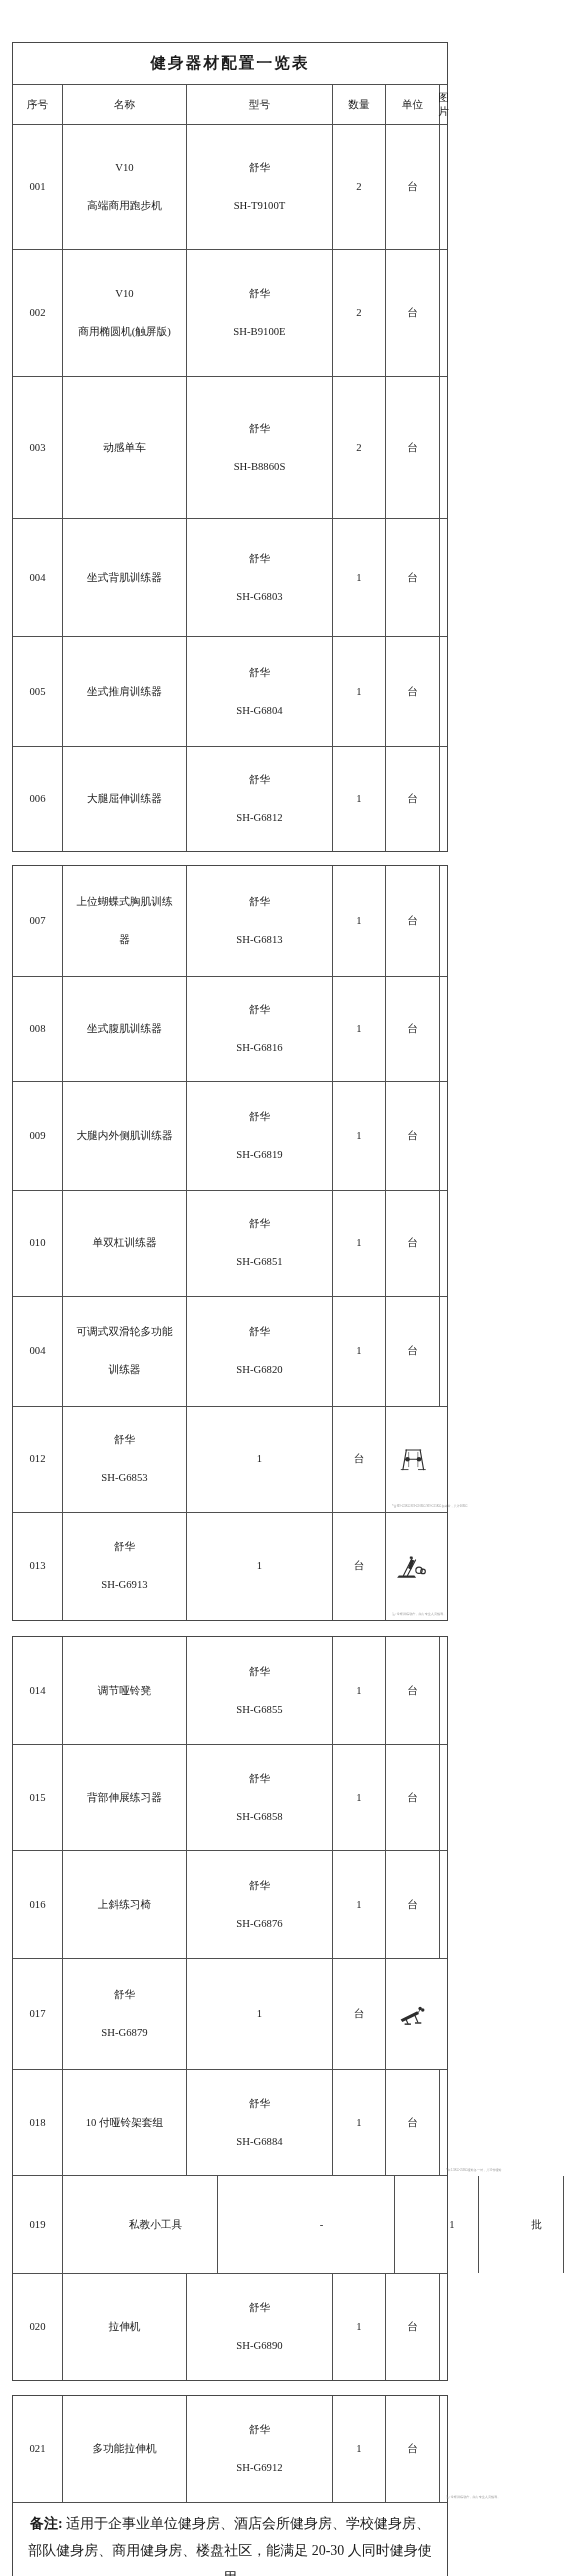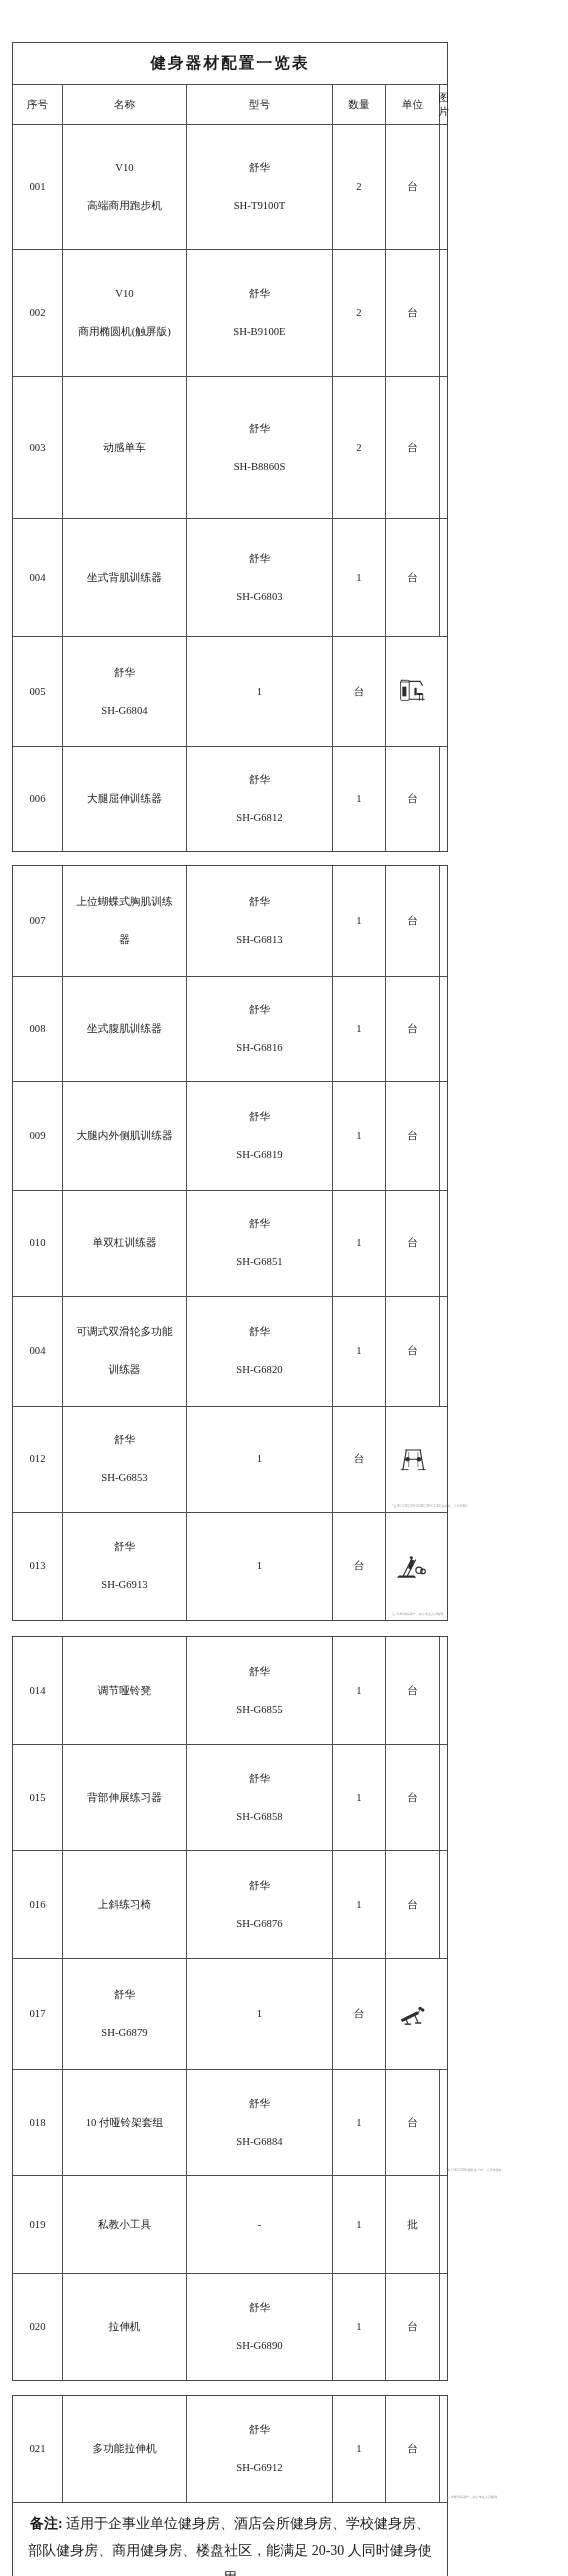--- a/index.html
+++ b/index.html
@@ -175,20 +175,23 @@
                     <rect x="72" y="52" width="22" height="7" rx="3" fill="#2d2d2d" stroke="none"></rect>
                     <path d="M80 59 V78 M92 59 V78"></path>
                     <path d="M46 16 L74 20 L84 32"></path>
                   </g>
                 </svg>
               </div>
             </div>
   </div>
           <div class="row" style="height: 109px;">
     <div class="cell c-no">005</div>
+    <div class="cell c-name">
+              <div>坐式推肩训练器</div>
+            </div>
     <div class="cell c-model">
               <div>舒华</div>
               <div>SH-G6804</div>
             </div>
     <div class="cell c-qty">1</div>
     <div class="cell c-unit">台</div>
     <div class="cell c-img">
               <div class="photo">
                 <svg viewBox="0 0 120 96" xmlns="http://www.w3.org/2000/svg">
                   <g fill="none" stroke="#2d2d2d" stroke-width="3" stroke-linecap="round">
@@ -566,21 +569,21 @@
                       <circle cx="76" cy="69" r="5"></circle>
                       <circle cx="86" cy="69" r="5"></circle>
                       <circle cx="96" cy="69" r="5"></circle>
                     </g>
                   </g>
                 </svg>
               </div>
               <div class="caption">*自2.5KG-25KG哑铃各一对，共10付哑铃</div>
             </div>
   </div>
-          <div class="row" style="height: 97px;">
+          <div class="row" style="height: 97px; gap: 31px;">
     <div class="cell c-no">019</div>
     <div class="cell c-name">
               <div>私教小工具</div>
             </div>
     <div class="cell c-model">
               <div>-</div>
             </div>
     <div class="cell c-qty">1</div>
     <div class="cell c-unit">批</div>
     <div class="cell c-img"></div>

